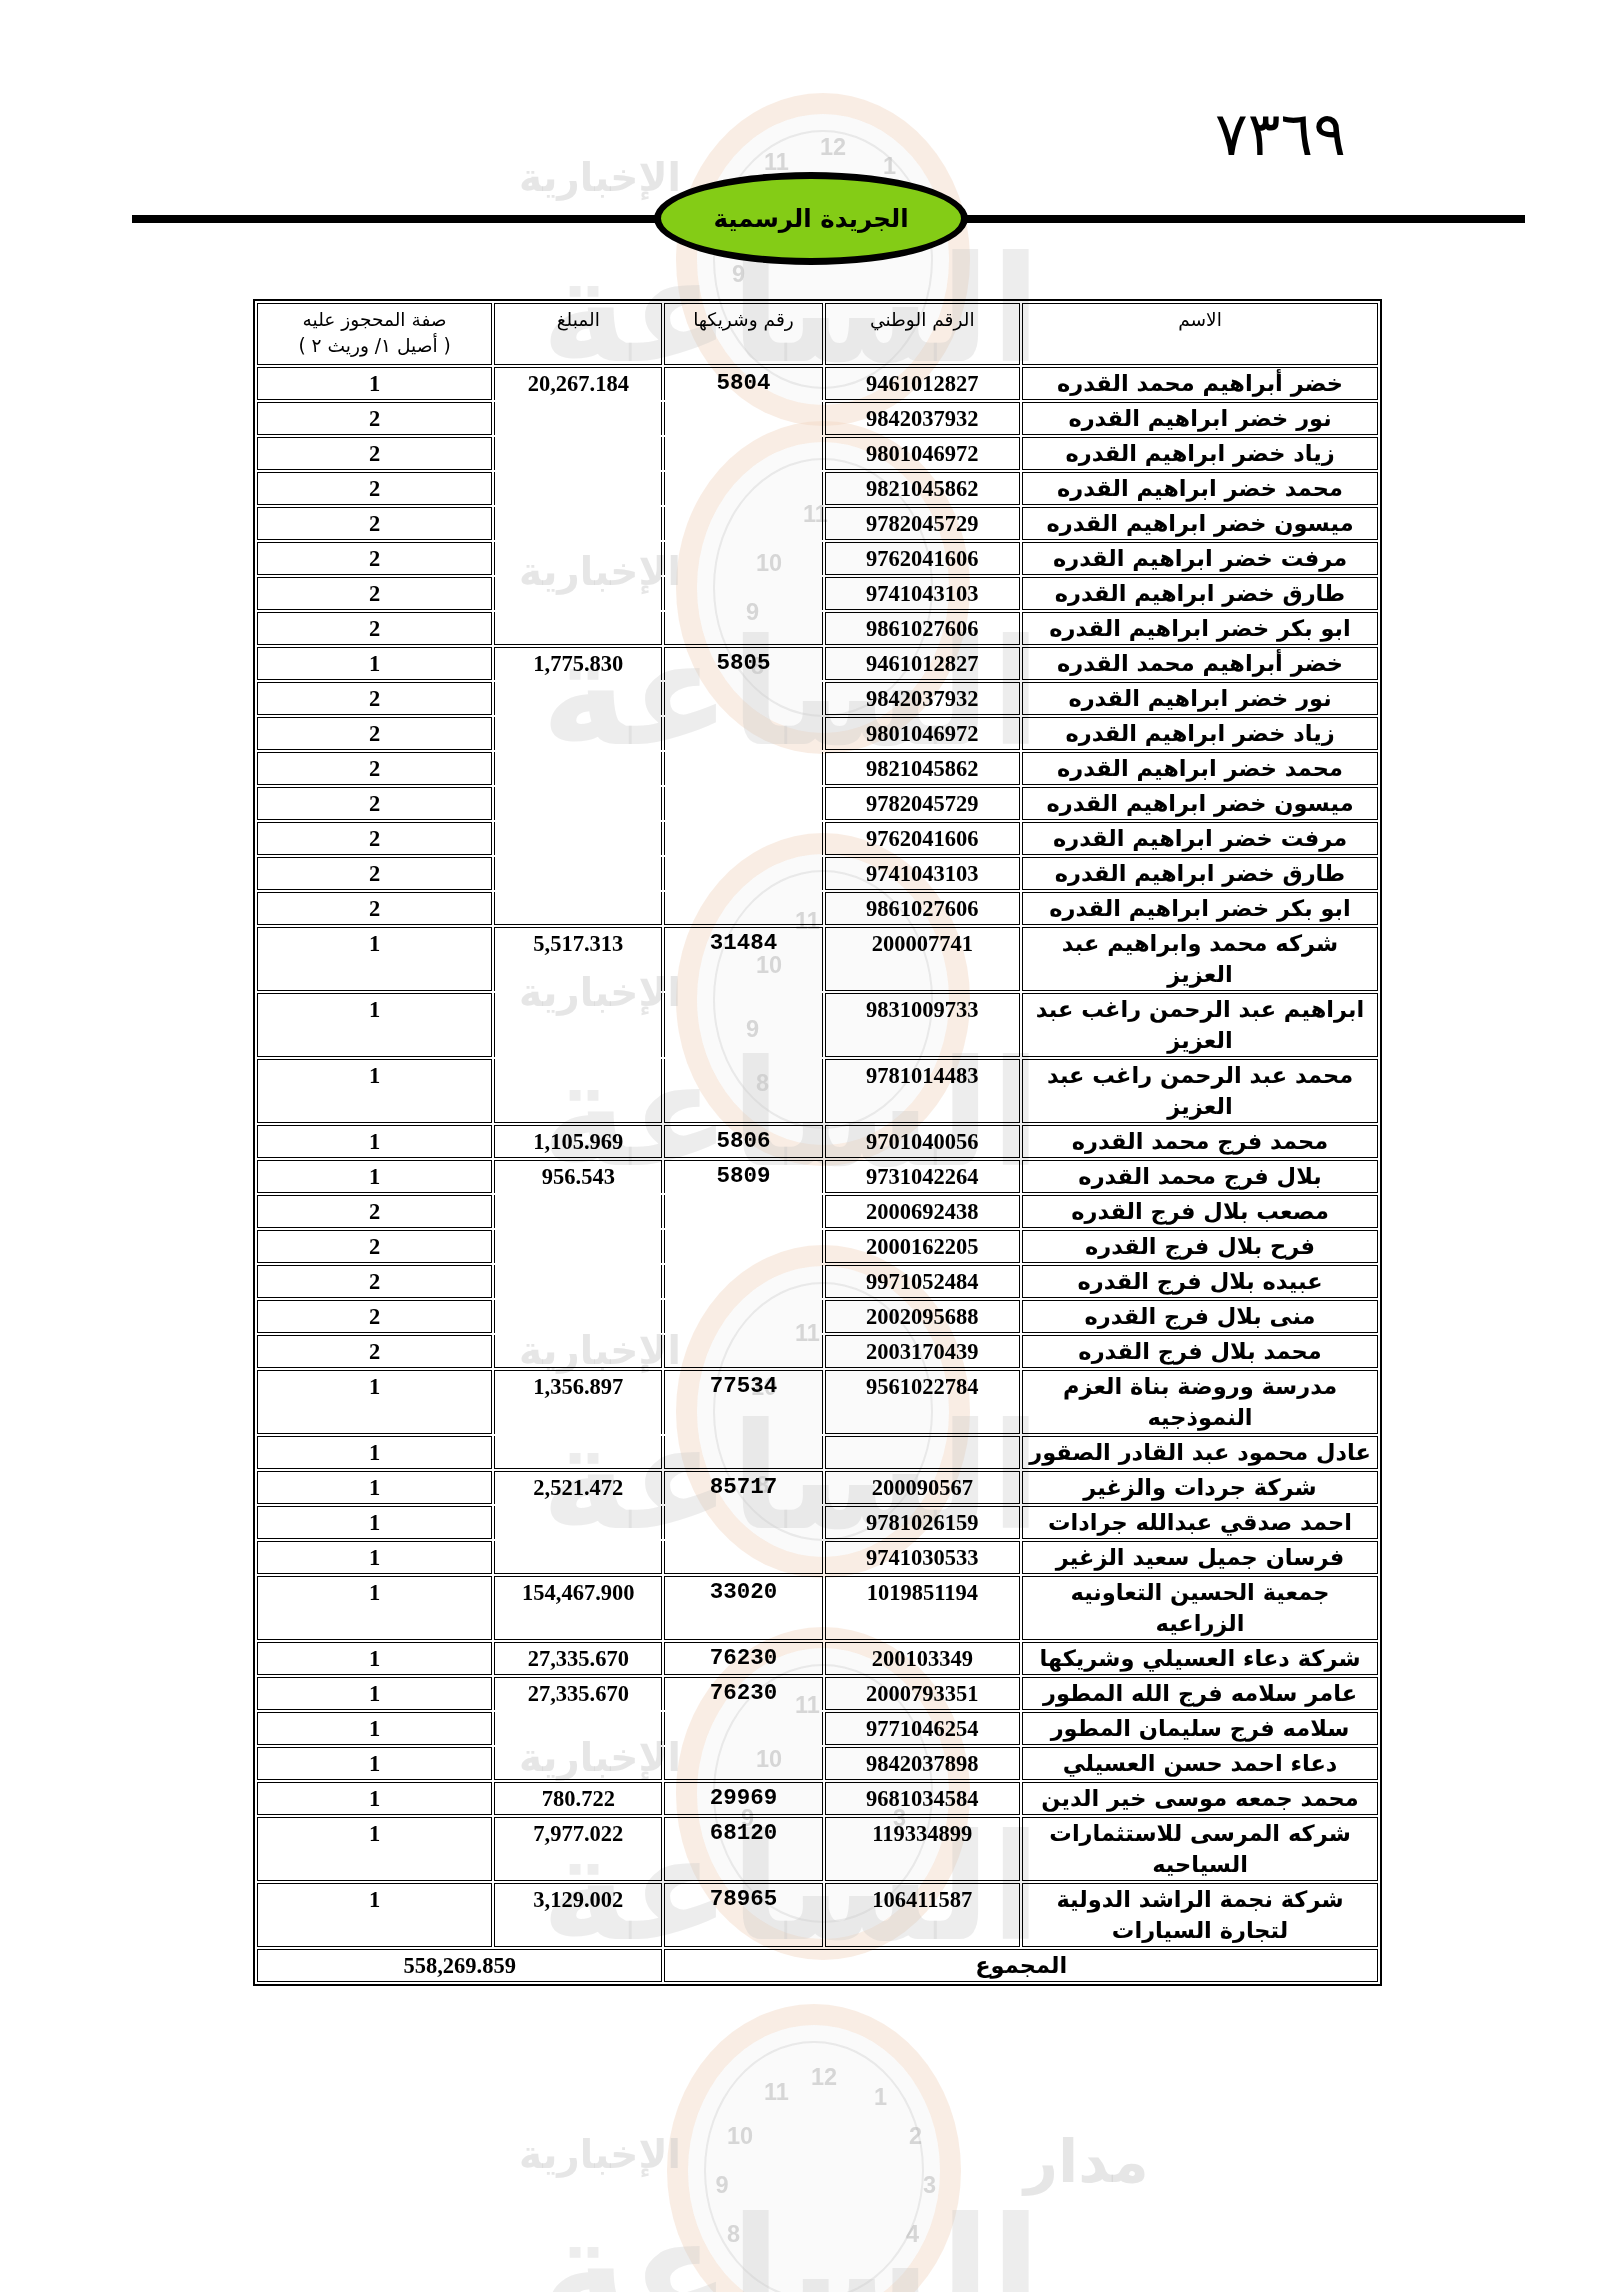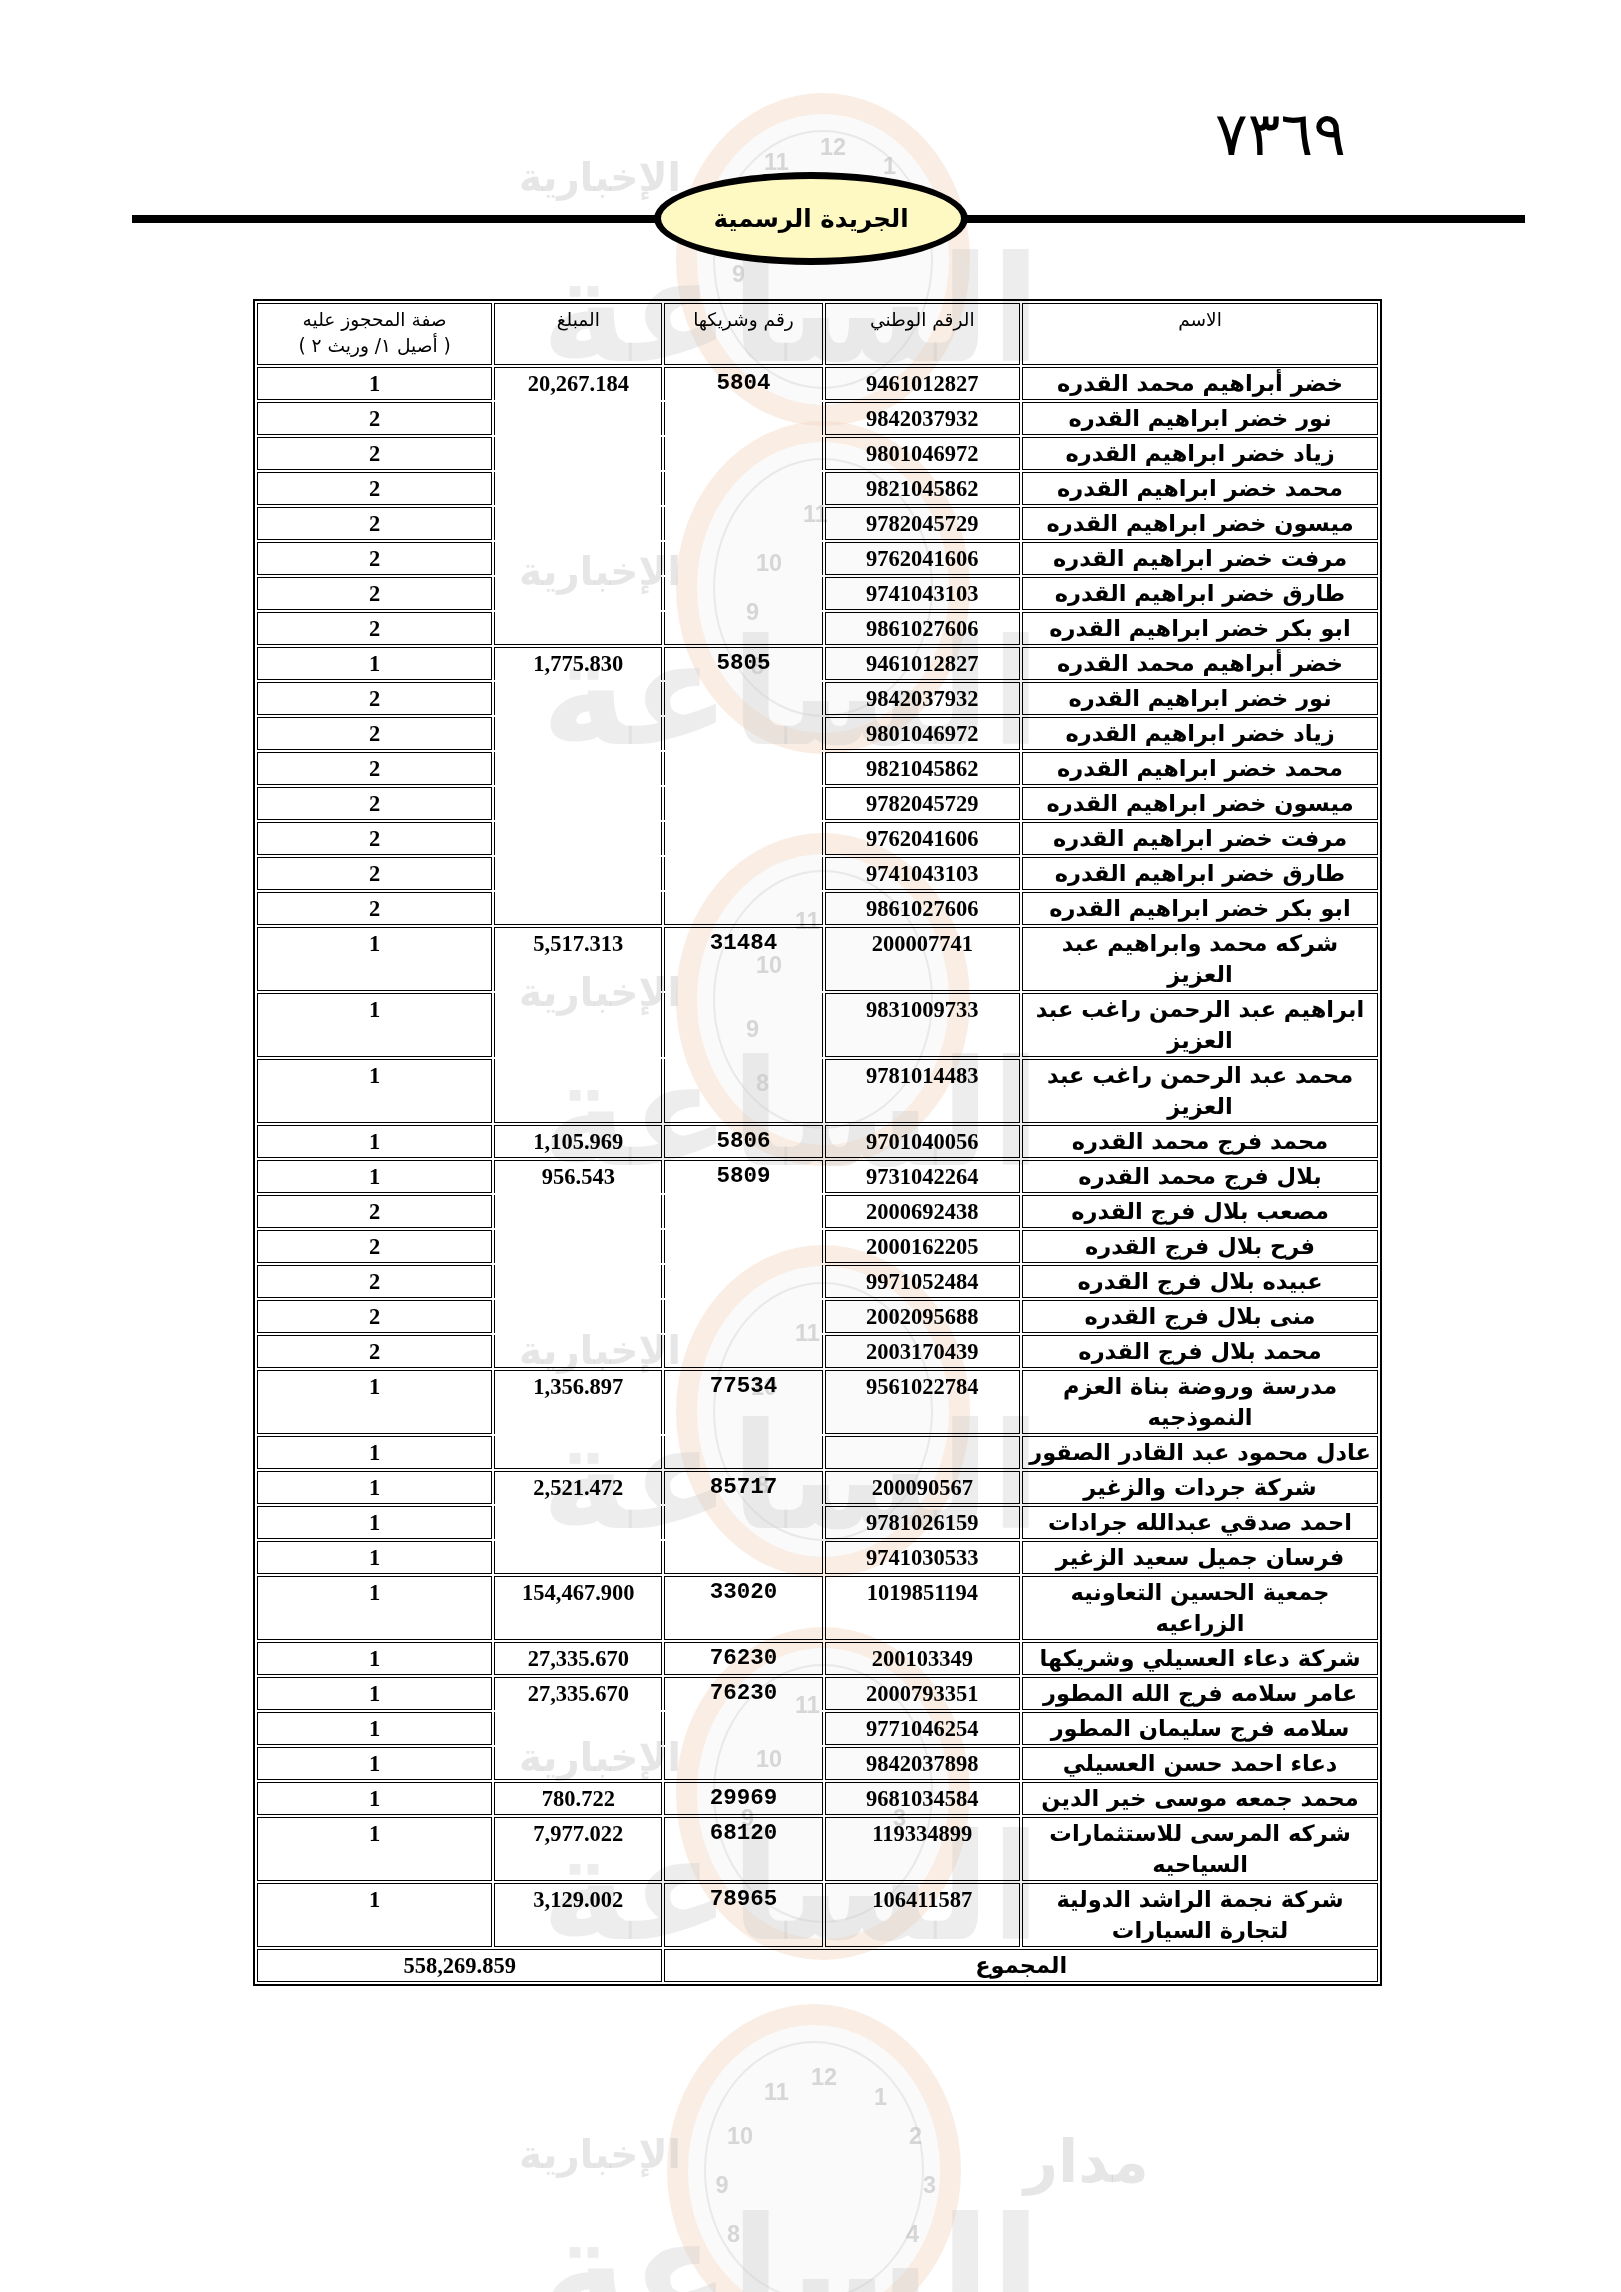--- a/index.html
+++ b/index.html
@@ -21,21 +21,21 @@
 
   .page-number {
     position:absolute; top:98px; left:1215px; font-size:61px; font-weight:normal;
     font-family:"DejaVu Sans",sans-serif; letter-spacing:5.9px; direction:rtl;
   }
   .rule { position:absolute; top:215px; height:7.8px; background:#000; }
   .rule.left { left:132px; width:534px; }
   .rule.right { left:965px; width:560px; }
   .masthead {
     position:absolute; left:654px; top:172px; width:314px; height:93px;
-    border:7.8px solid #000; border-radius:50%; box-sizing:border-box; background:#fef9c3;
+    border:7.8px solid #000; border-radius:50%; box-sizing:border-box; background:#84cc16;
     display:flex; align-items:center; justify-content:center;
   }
   .masthead span { font-family:"DejaVu Sans",sans-serif; font-size:24.5px; font-weight:bold; direction:rtl; }
 
   table.main {
     position:absolute; left:253px; top:299px; width:1129px;
     border-collapse:separate; border-spacing:2px; border:2px solid #000;
     direction:rtl; background:transparent;
   }
   table.main td, table.main th {

